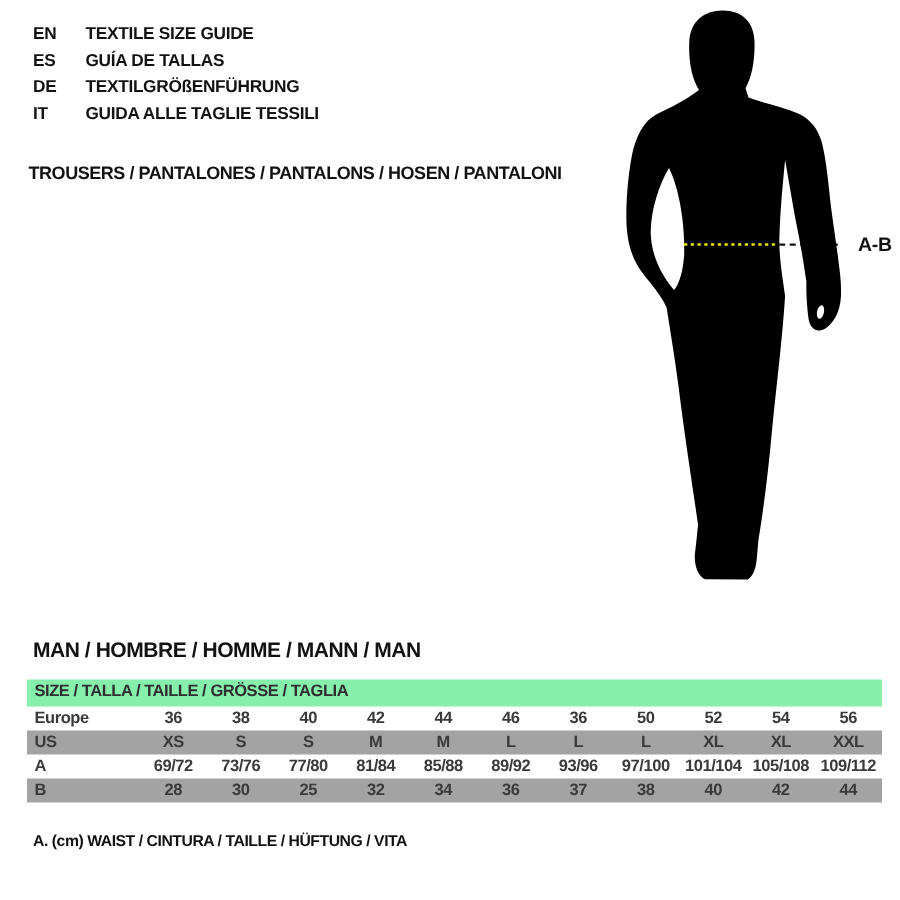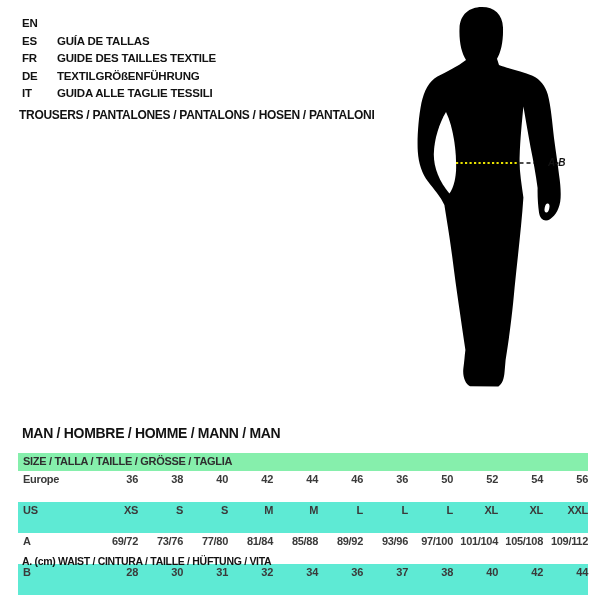--- a/index.html
+++ b/index.html
@@ -9,49 +9,46 @@
     -webkit-font-smoothing:antialiased;
   }
   
   .lang-block{position:absolute;left:22px;top:15px;}
   .lang-row{display:flex;line-height:17.6px;font-size:11.5px;letter-spacing:-0.2px;}
   .lang-code{width:35px;flex:0 0 35px;}
   
   .category-heading{position:absolute;left:19px;top:109px;font-size:12px;letter-spacing:-0.3px;line-height:13px;}
   
   .figure{position:absolute;left:0;top:0;width:600px;height:410px;display:block;}
-  .ab-label{position:absolute;left:548px;top:156px;font-size:10px;letter-spacing:-0.2px;line-height:13px;font-style:italic;}
+  .ab-label{position:absolute;left:572px;top:156px;font-size:13px;letter-spacing:-0.2px;line-height:13px;}
   
   .section-heading{position:absolute;left:22px;top:427px;font-size:14px;letter-spacing:-0.3px;line-height:13px;}
   
   .size-table{position:absolute;left:18px;top:453px;width:570px;font-size:11px;letter-spacing:-0.3px;color:#3a3a3a;}
   .t-header{height:18px;line-height:17px;background:#86efac;padding-left:5px;color:#2e2e2e;}
-  .t-row{display:flex;height:31px;line-height:16.5px;}
-  .t-row.shaded{background:#5eead4;}
+  .t-row{display:flex;height:16px;line-height:16.5px;}
+  .t-row.shaded{background:#a3a3a3;}
   .t-label{flex:0 0 70px;padding-left:5px;text-align:left;}
-  .t-cell{flex:1 1 0;text-align:right;}
+  .t-cell{flex:1 1 0;text-align:center;}
   
   .footnotes{position:absolute;left:22px;top:554px;font-size:10.5px;letter-spacing:-0.3px;line-height:15.5px;color:#121212;}
 </style>
 </head>
 <body>
 
 <div class="page">
 
   <div class="lang-block">
     <div class="lang-row">
       <span class="lang-code">EN</span>
+      <span class="lang-label">TEXTILE SIZE GUIDE</span>
     </div>
     <div class="lang-row">
       <span class="lang-code">ES</span>
       <span class="lang-label">GUÍA DE TALLAS</span>
-    </div>
-    <div class="lang-row">
-      <span class="lang-code">FR</span>
-      <span class="lang-label">GUIDE DES TAILLES TEXTILE</span>
     </div>
     <div class="lang-row">
       <span class="lang-code">DE</span>
       <span class="lang-label">TEXTILGRÖßENFÜHRUNG</span>
     </div>
     <div class="lang-row">
       <span class="lang-code">IT</span>
       <span class="lang-label">GUIDA ALLE TAGLIE TESSILI</span>
     </div>
   </div>
@@ -151,21 +148,21 @@
       <span class="t-cell">97/100</span>
       <span class="t-cell">101/104</span>
       <span class="t-cell">105/108</span>
       <span class="t-cell">109/112</span>
     </div>
 
     <div class="t-row shaded">
       <span class="t-label">B</span>
       <span class="t-cell">28</span>
       <span class="t-cell">30</span>
-      <span class="t-cell">31</span>
+      <span class="t-cell">25</span>
       <span class="t-cell">32</span>
       <span class="t-cell">34</span>
       <span class="t-cell">36</span>
       <span class="t-cell">37</span>
       <span class="t-cell">38</span>
       <span class="t-cell">40</span>
       <span class="t-cell">42</span>
       <span class="t-cell">44</span>
     </div>
   </div>

